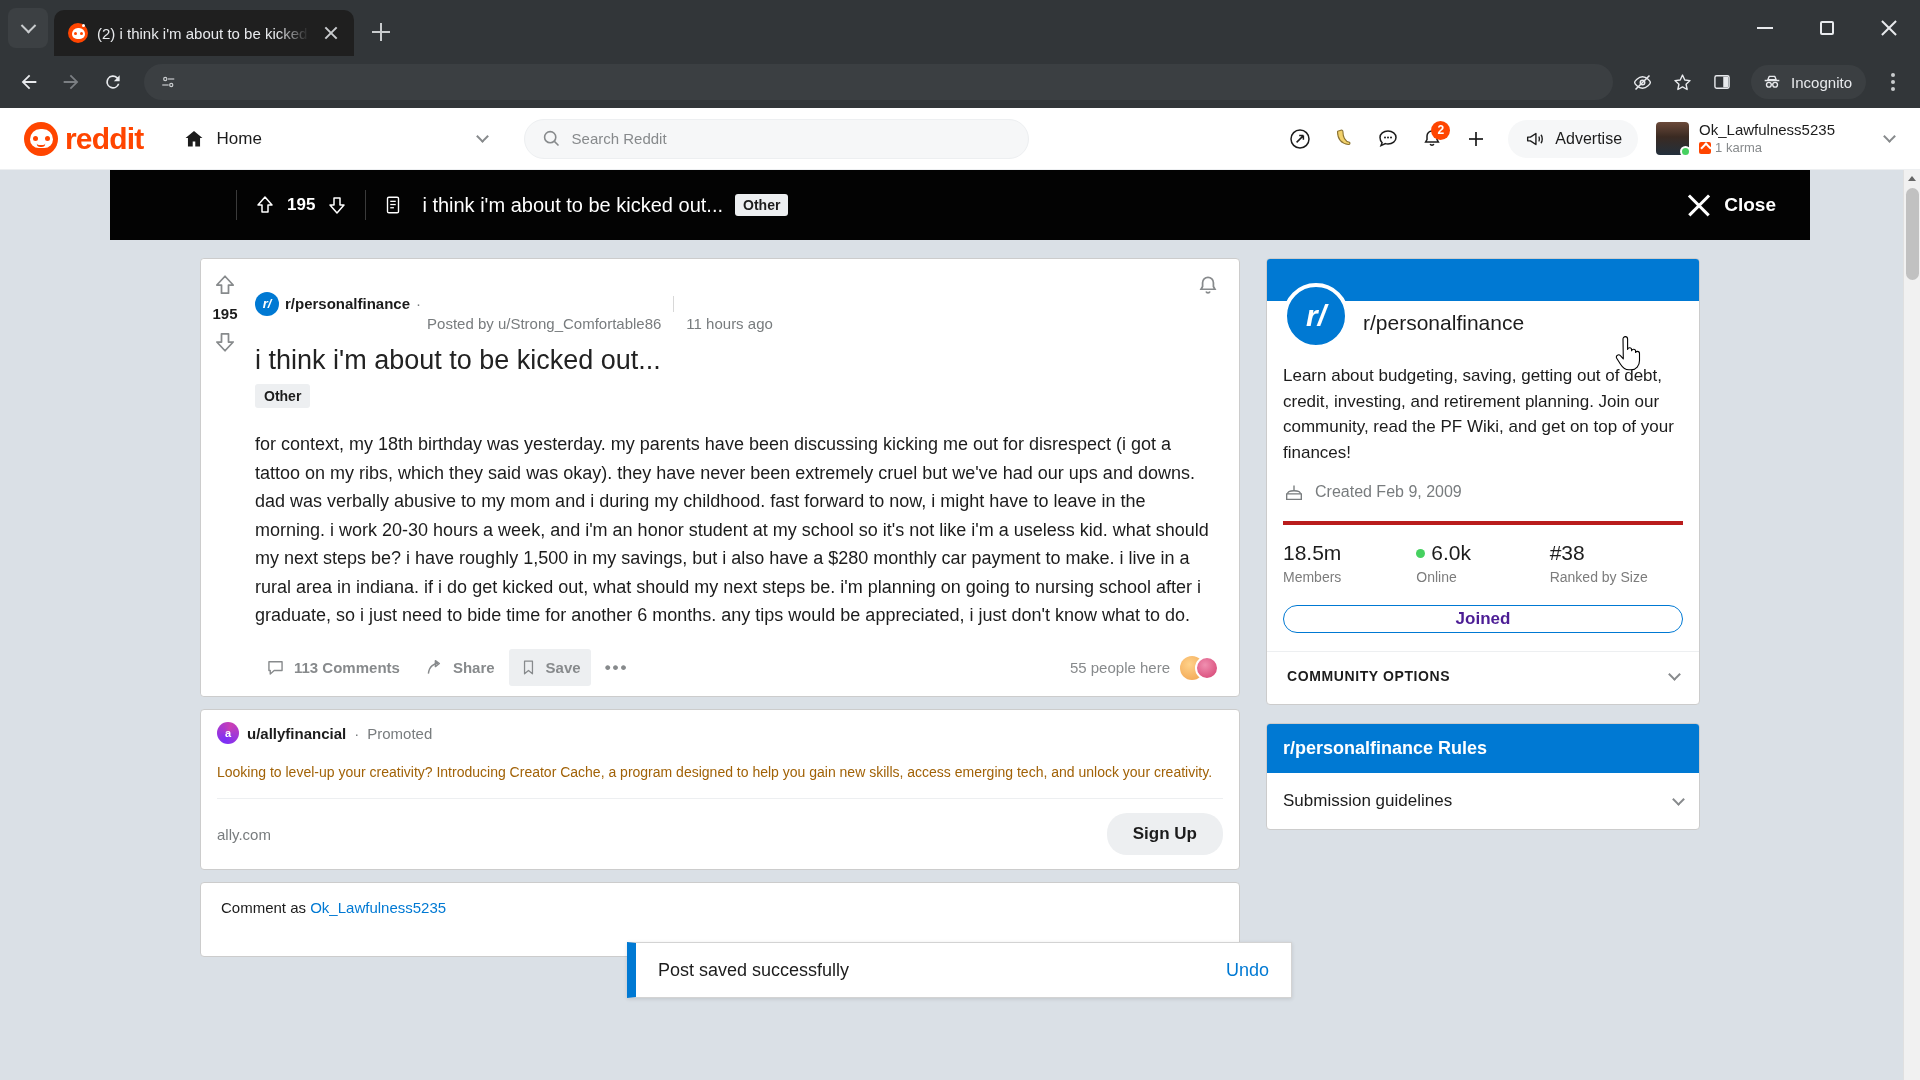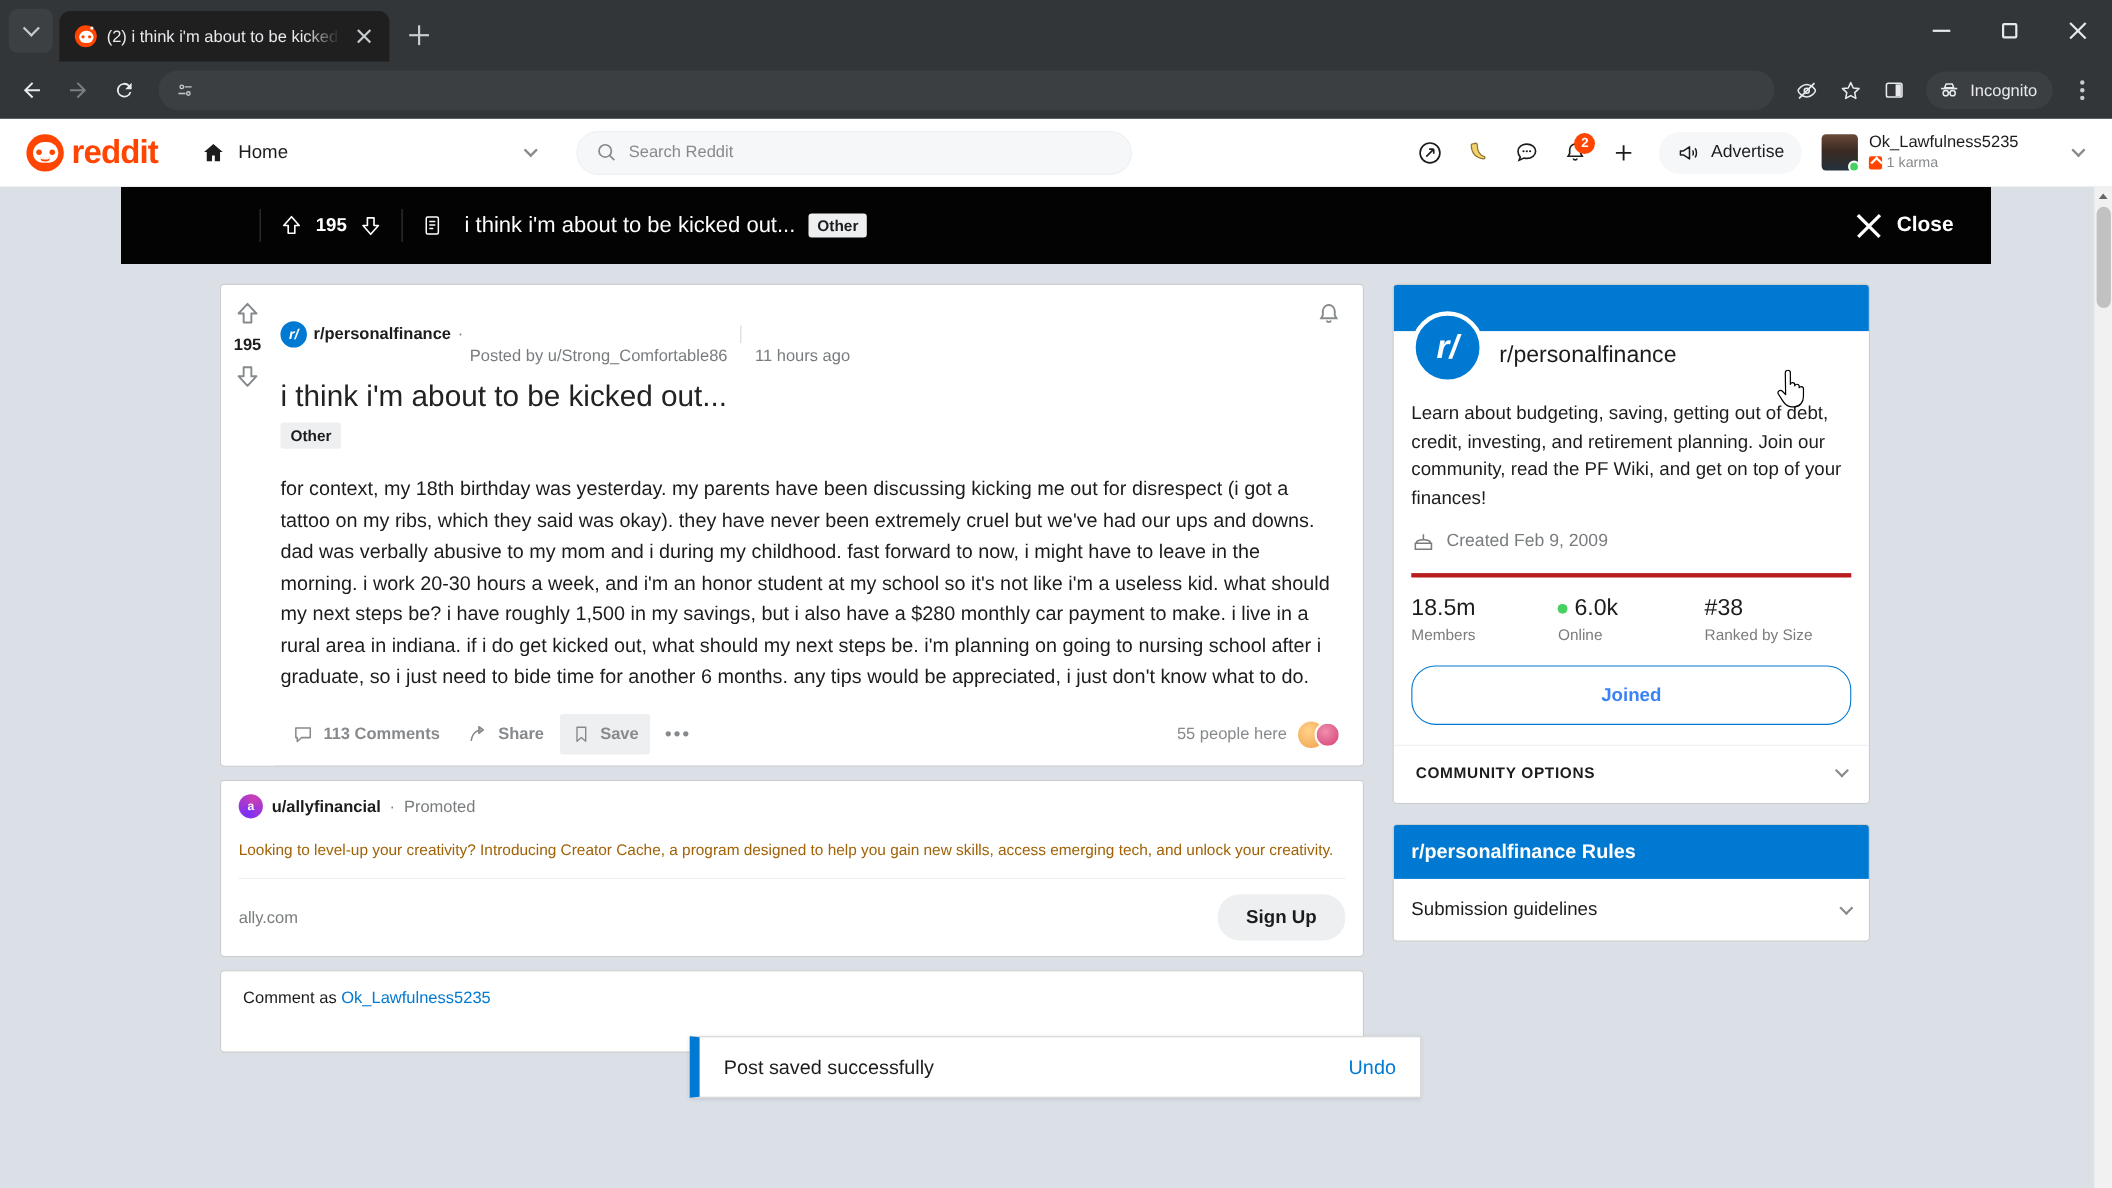--- a/index.html
+++ b/index.html
@@ -213,21 +213,21 @@
   .sub-head { display:flex; align-items:center; gap: 14px; margin-top: -18px;}
   .sub-avatar { width: 66px; height: 66px; border-radius:50%; background:#0079d3; border:4px solid #fff; display:flex;align-items:center;justify-content:center; color:#fff; font-size:30px; font-weight:700; font-style:italic;}
   .sub-title { font-size: 21px; color:#1c1c1c; font-weight:500; padding-top: 14px;}
   .sub-desc { font-size: 17px; line-height:1.5; color:#1c1c1c; margin-top: 14px;}
   .created { display:flex; align-items:center; gap:10px; color:#787c7e; font-size:16px; margin-top: 16px;}
   .stats { display:flex; gap: 0; border-top:4px solid #b91c1c; margin-top: 18px; padding-top: 16px;}
   .stat { flex: 1 1 0; }
   .stat-v { font-size: 21px; color:#1c1c1c; display:flex; align-items:center; gap:6px;}
   .stat-v .dot { width:9px;height:9px;border-radius:50%;background:#46d160;display:inline-block;}
   .stat-l { font-size: 14px; color:#7c7c7c; margin-top: 4px;}
-  .joined-btn { width:100%; margin-top: 20px; height: 54px; border-radius:22px; border:1px solid #0079d3; background:#fff; color:#3b82f6; font-size:17px; font-weight:700; cursor:pointer;}
+  .joined-btn { width:100%; margin-top: 20px; height: 28px; border-radius:22px; border:1px solid #0079d3; background:#fff; color:#4c1d95; font-size:17px; font-weight:700; cursor:pointer;}
   .comm-opt { display:flex; align-items:center; border-top:1px solid #edeff1; margin: 18px -16px 0; padding: 16px 20px 4px;}
   .comm-opt b { font-size: 14px; letter-spacing:.6px; color:#1c1c1c; font-weight:700; flex:1 1 auto;}
 
   .rules-card { margin-top: 18px; }
   .rules-head { background:#0079d3; color:#fff; font-size:18px; font-weight:700; padding: 14px 16px; }
   .rule-row { display:flex; align-items:center; padding: 18px 16px; font-size:17px; color:#1c1c1c; cursor:pointer;}
   .rule-row span { flex:1 1 auto; }
 
   
   .toast {

